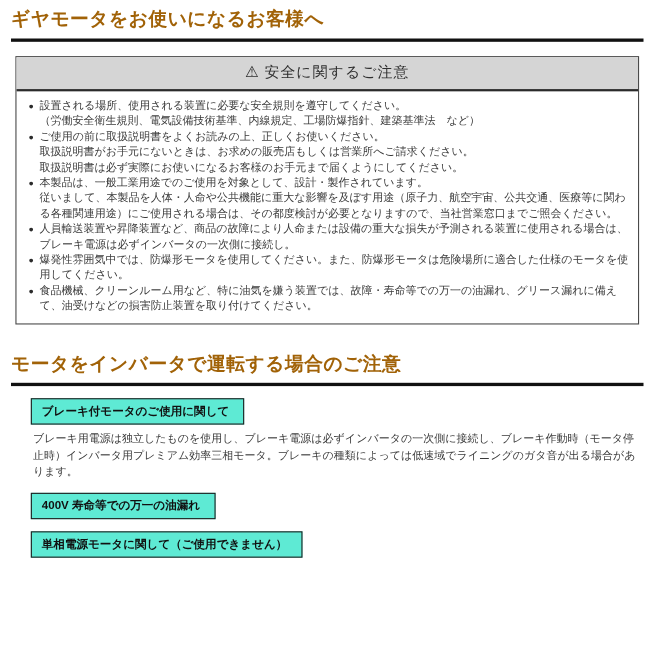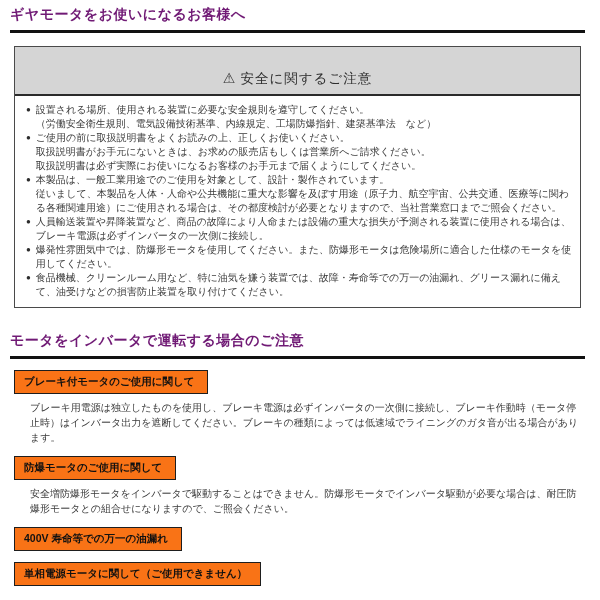--- a/index.html
+++ b/index.html
@@ -7,37 +7,37 @@
     width: 600px; height: 600px;
     font-family: "Liberation Sans", "DejaVu Sans", sans-serif;
     color: #3a3a3a;
     -webkit-font-smoothing: antialiased;
     overflow: hidden;
   }
   .page { padding: 4px 15px 0 10px; box-sizing: border-box; width: 600px; }
 
   
   .h-title {
-    font-size: 14px; font-weight: bold; color: #701a75;
+    font-size: 17px; font-weight: bold; color: #a16207;
     margin: 2px 0 6px 0; letter-spacing: 0.5px;
   }
   .thick-rule { height: 3px; background: #111; width: 575px; }
 
   
   .safety-box {
     margin: 13px 0 0 4px;
     width: 567px;
     border: 1px solid #4a4a4a;
     box-sizing: border-box;
   }
   .safety-header {
     background: #d5d5d5;
     border-bottom: 2px solid #2b2b2b;
     text-align: center;
-    padding: 23px 0 6px 0;
+    padding: 5px 0 6px 0;
     font-size: 13.5px;
     color: #2e2e2e;
     letter-spacing: 1px;
   }
   .warn-icon { font-size: 14px; margin-right: 4px; color: #2e2e2e; }
   .safety-list {
     list-style: none;
     margin: 0;
     padding: 7px 8px 8px 11px;
   }
@@ -56,22 +56,22 @@
   .h2-wrap { margin-top: 24px; }
 
   
   .label-box {
     display: inline-block;
     border: 1.5px solid #1e1e1e;
     font-weight: bold;
     font-size: 10.5px;
     color: #111;
     padding: 4px 13px 4px 9px;
-    margin: 11px 0 0 4px;
-    background: #f97316;
+    margin: 11px 0 0 18px;
+    background: #5eead4;
   }
   .subsection-body {
     font-size: 10px; line-height: 15px;
     margin: 6px 2px 0 20px;
     color: #3a3a3a;
   }
 </style>
 </head>
 <body>
 
@@ -122,27 +122,23 @@
   </section>
 
   <div class="h2-wrap">
     <div class="h-title">モータをインバータで運転する場合のご注意</div>
     <div class="thick-rule"></div>
   </div>
 
   <div id="subsections">
   <div class="subsection">
     <div class="label-box">ブレーキ付モータのご使用に関して</div>
-    <p class="subsection-body">ブレーキ用電源は独立したものを使用し、ブレーキ電源は必ずインバータの一次側に接続し、ブレーキ作動時（モータ停止時）はインバータ出力を遮断してください。ブレーキの種類によっては低速域でライニングのガタ音が出る場合があります。</p>
+    <p class="subsection-body">ブレーキ用電源は独立したものを使用し、ブレーキ電源は必ずインバータの一次側に接続し、ブレーキ作動時（モータ停止時）インバータ用プレミアム効率三相モータ。ブレーキの種類によっては低速域でライニングのガタ音が出る場合があります。</p>
   </div>
 
-  <div class="subsection">
-    <div class="label-box">防爆モータのご使用に関して</div>
-    <p class="subsection-body">安全増防爆形モータをインバータで駆動することはできません。防爆形モータでインバータ駆動が必要な場合は、耐圧防爆形モータとの組合せになりますので、ご照会ください。</p>
-  </div>
 
   <div class="subsection">
     <div class="label-box">400V 寿命等での万一の油漏れ</div>
   </div>
 
   <div class="subsection">
     <div class="label-box">単相電源モータに関して（ご使用できません）</div>
     
   </div>
 </div>

